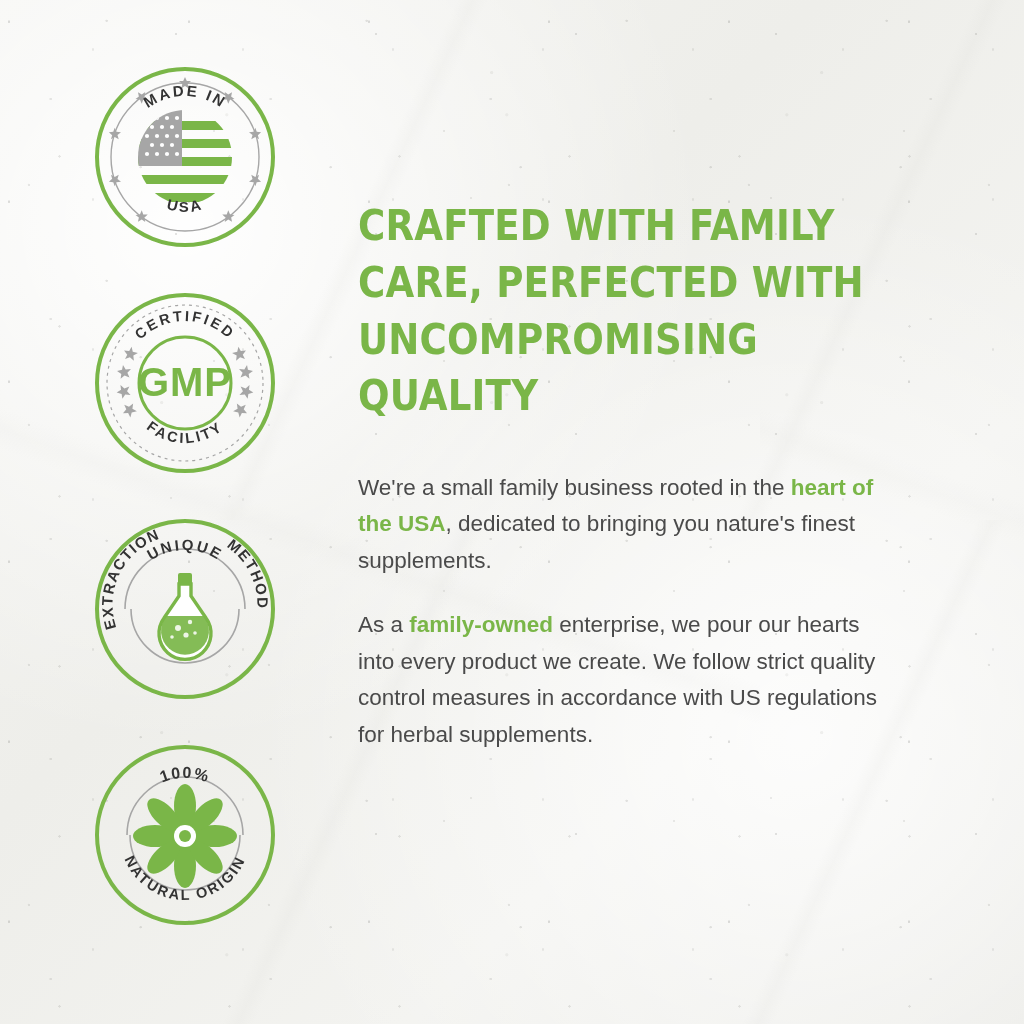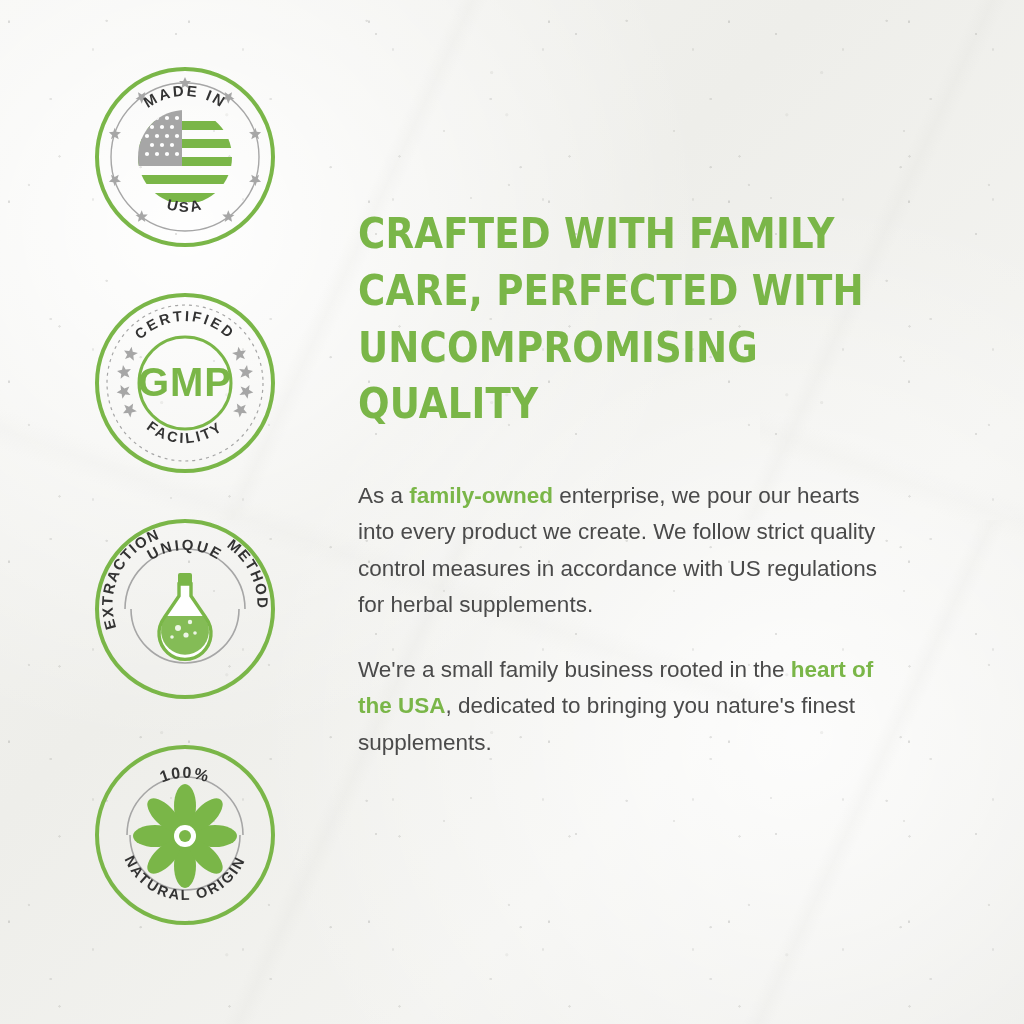--- a/index.html
+++ b/index.html
@@ -72,21 +72,21 @@
     height: 182px;
     margin-bottom: 44px;
     position: relative;
   }
   .badge svg { display: block; }
 
   
   #content {
     position: absolute;
     left: 358px;
-    top: 205px;
+    top: 197px;
     width: 560px;
   }
   #headline {
     color: #7ab648;
     font-size: 43px;
     line-height: 1.32;
     font-weight: bold;
     letter-spacing: .2px;
     margin: 0 0 46px 0;
     font-family: "DejaVu Sans Condensed", "Liberation Sans Narrow", "Liberation Sans", sans-serif;
@@ -299,20 +299,20 @@
           <textPath href="#arcBot4" startOffset="50%" text-anchor="middle">NATURAL ORIGIN</textPath>
         </text>
       </svg>
     </div>
   </div>
 
   <div id="content">
     <h1 id="headline">CRAFTED WITH FAMILY CARE, PERFECTED WITH UNCOMPROMISING QUALITY</h1>
 
     <p class="para">
+      <span>We're a small family business rooted in the </span><span class="hl">heart of the USA</span><span>, dedicated to bringing you nature's finest supplements.</span>
+    </p>
+
+    <p class="para">
       <span>As a </span><span class="hl">family-owned</span><span> enterprise, we pour our hearts into every product we create. We follow strict quality control measures in accordance with US regulations for herbal supplements.</span>
-    </p>
-
-    <p class="para">
-      <span>We're a small family business rooted in the </span><span class="hl">heart of the USA</span><span>, dedicated to bringing you nature's finest supplements.</span>
     </p>
   </div>
 </div>
 
 </body></html>

